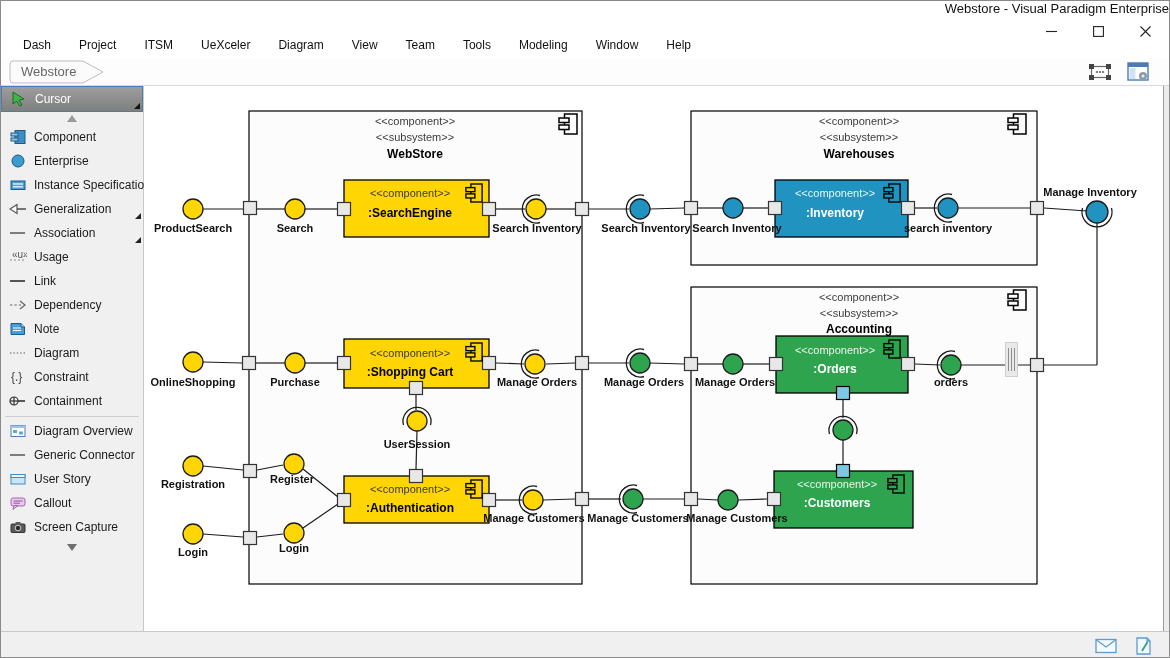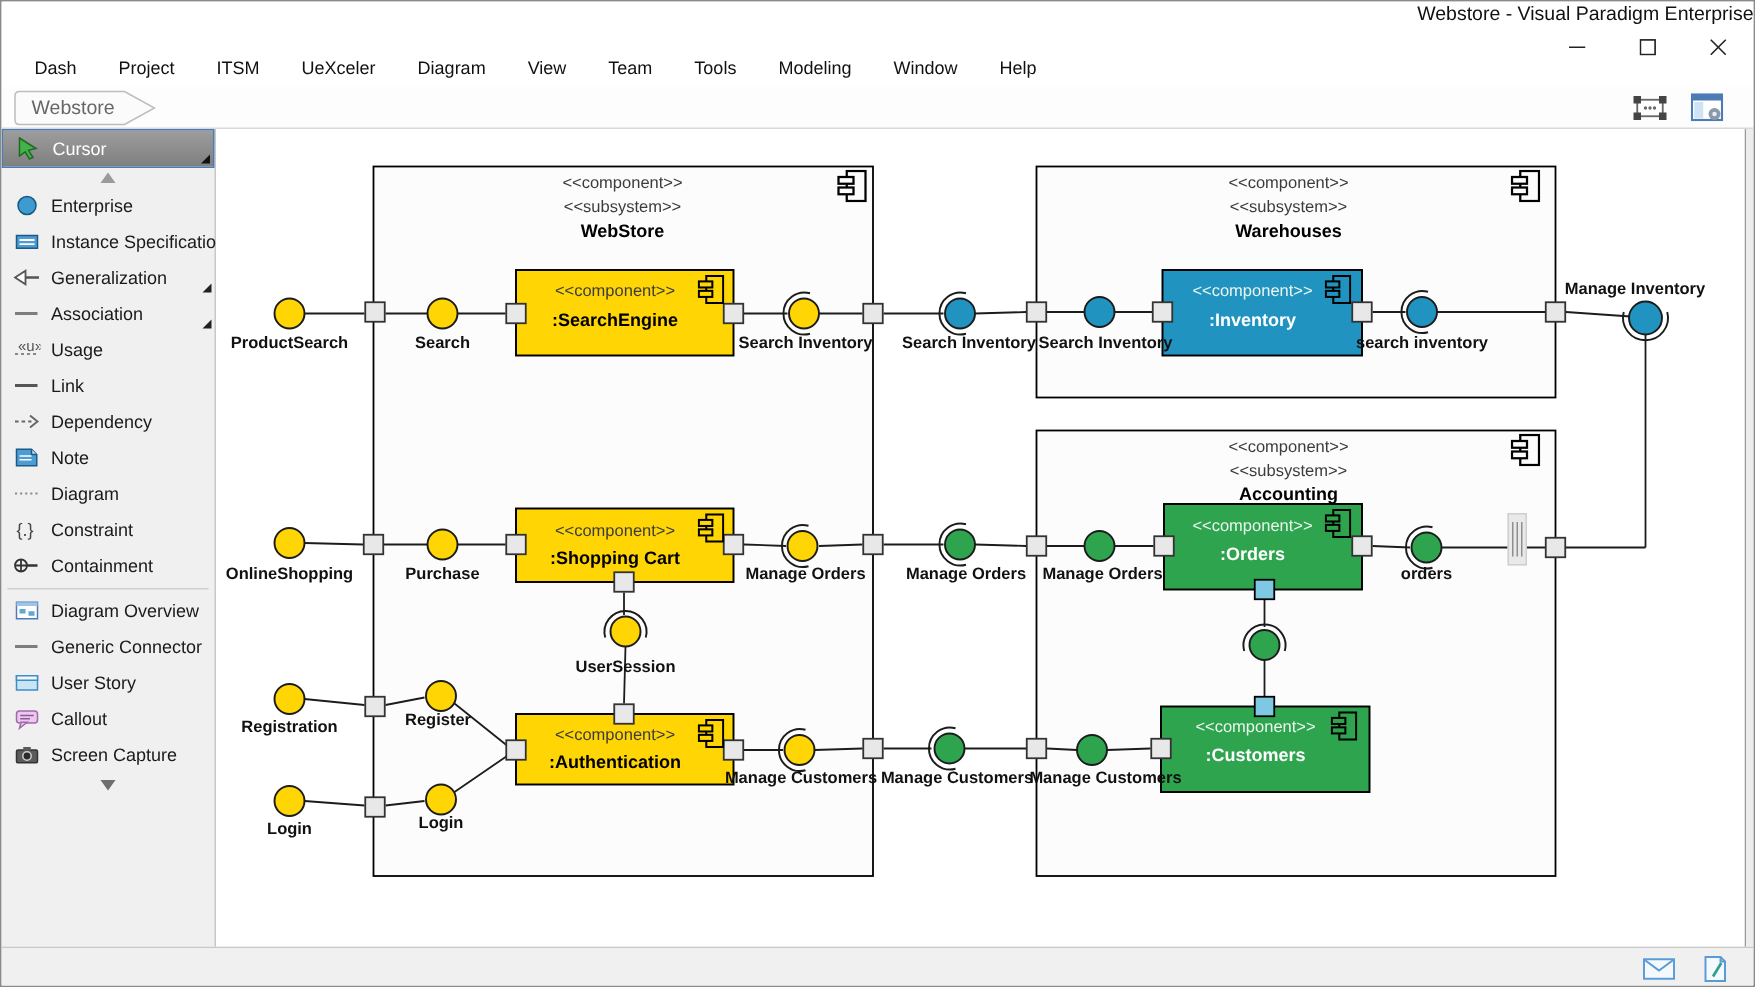--- a/index.html
+++ b/index.html
@@ -138,20 +138,28 @@
         <polygon points="3,1 14,8 9,9.2 12,14 9.6,15 6.8,10.3 3,13" fill="#44b24a" stroke="#1d6b23" stroke-width="1"></polygon>
       </svg>
       <span class="lab">Cursor</span>
       <i class="subtri" style="border-bottom-color:#111"></i>
     </div>
 
     <div class="scrollrow">
         <i class="tri-up"></i>
       </div>
 
+    <div class="tool">
+      <svg width="18" height="16" viewBox="0 0 18 16">
+        <rect x="6" y="1.5" width="10" height="13" fill="#3e8dc5" stroke="#1d5a86"></rect>
+        <rect x="2" y="4" width="7" height="3" fill="#8ec7ea" stroke="#1d5a86"></rect>
+        <rect x="2" y="9" width="7" height="3" fill="#8ec7ea" stroke="#1d5a86"></rect>
+      </svg>
+      <span class="lab">Component</span>
+    </div>
 
     <div class="tool">
       <svg width="18" height="16" viewBox="0 0 18 16">
         <circle cx="9" cy="8" r="6" fill="#3e9bd0" stroke="#16597f"></circle>
       </svg>
       <span class="lab">Enterprise</span>
     </div>
 
 
     <div class="tool">

